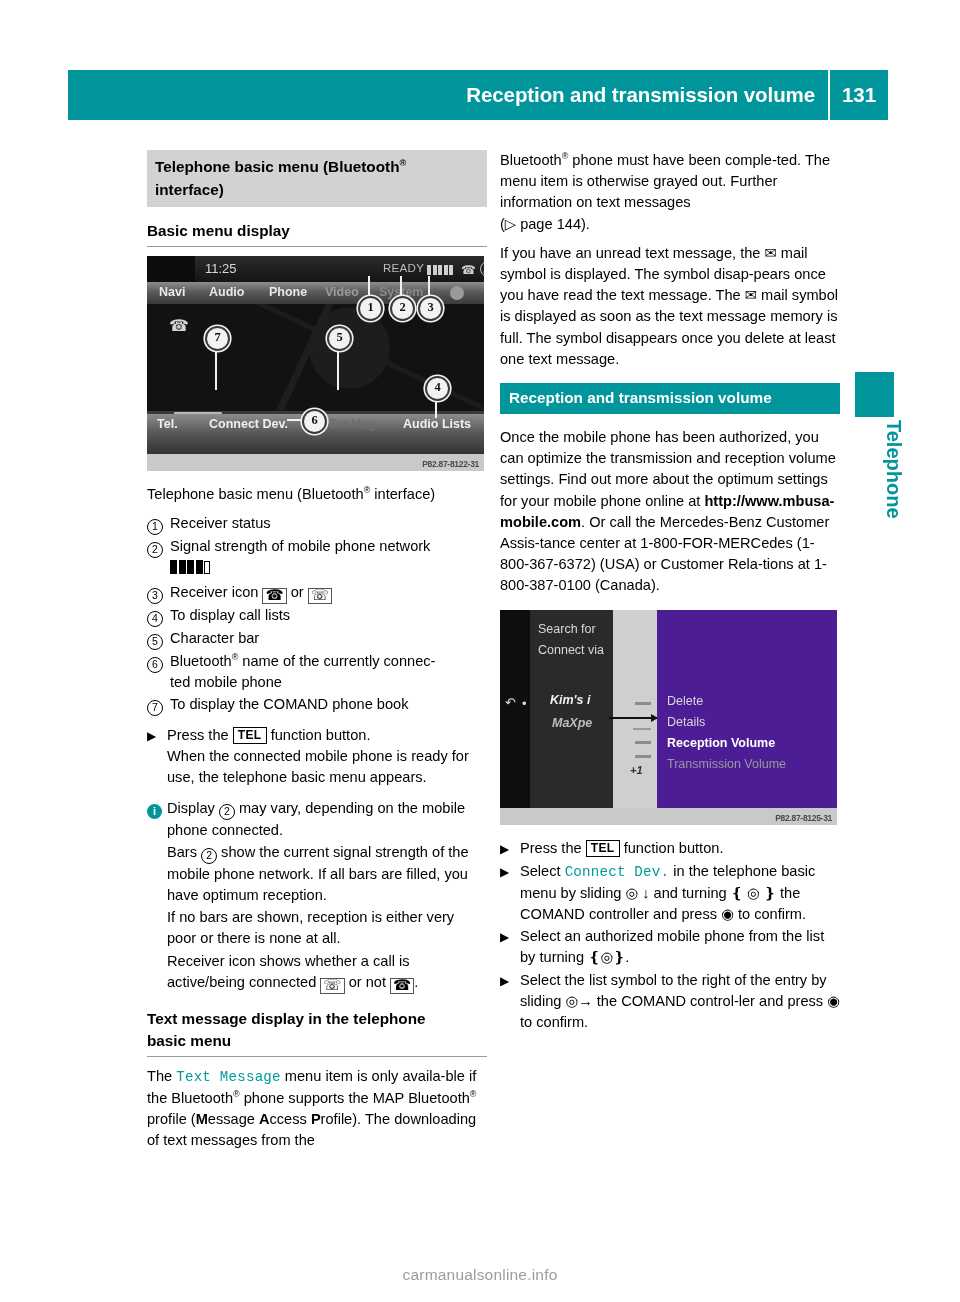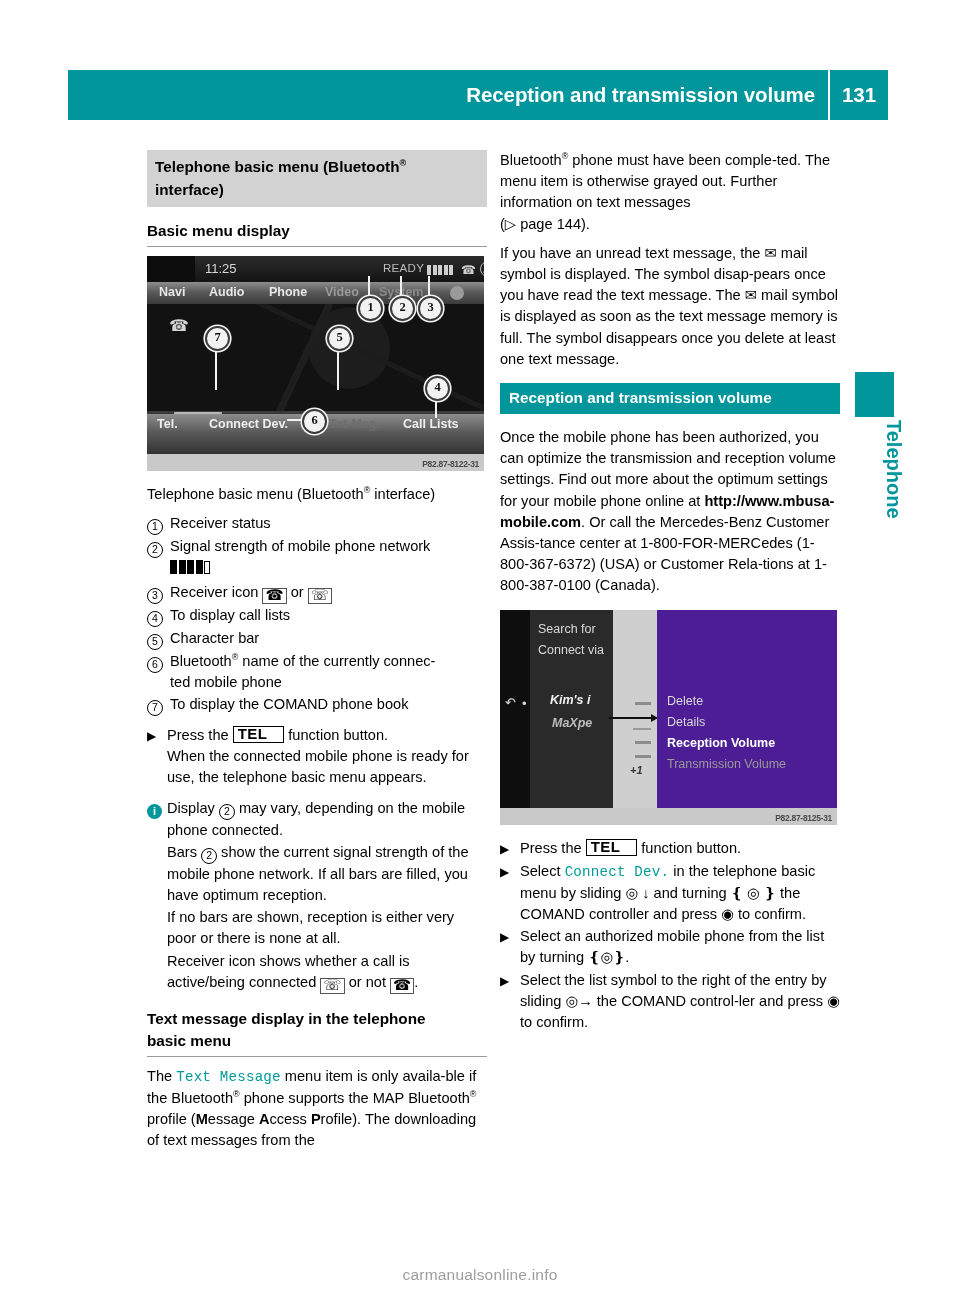--- a/index.html
+++ b/index.html
@@ -87,22 +87,22 @@
   .step-mark{
     width:20px;flex:0 0 20px;font-size:12px;line-height:22px;color:#000;
   }
   .step-body{flex:1;font-size:14.6px;line-height:21.2px;}
   .info-i{
     display:inline-block;width:15px;height:15px;border-radius:50%;
     background:#00969b;color:#fff;font-weight:bold;font-size:11px;
     line-height:15px;text-align:center;vertical-align:-2px;
   }
   .keycap{
-    display:inline-block;border:1.4px solid #000;padding:0px 16px 1px 4px;
-    font-size:15px;font-weight:bold;line-height:14px;vertical-align:1px;
+    display:inline-block;border:1.4px solid #000;padding:0px 4px 1px 4px;
+    font-size:12px;font-weight:bold;line-height:14px;vertical-align:1px;
     letter-spacing:0.4px;
   }
   .iconbox{
     display:inline-block;border:1.4px solid #555;padding:0 2px;
     vertical-align:-3px;height:14px;line-height:13px;
   }
   .bars{display:inline-block;vertical-align:-2px;}
   .bars span{display:inline-block;width:7px;height:14px;background:#000;margin-right:1.5px;}
   .bars span.empty{background:#fff;border:1.3px solid #000;width:4.4px;height:11.4px;}
 
@@ -243,21 +243,21 @@
     <div class="s1-charbar"></div>
     <div class="s1-namebtn">Name</div>
     <div class="s1-chars">0 1 2 3 4 5 6 7 8 9 * # +</div>
     <div class="s1-devrow"></div>
     <div class="s1-devicon">☎</div>
     <div class="s1-dev">Kim's iPhone</div>
     <div class="s1-softbar">
       <span style="left:10px">Tel.</span>
       <span style="left:62px">Connect Dev.</span>
       <span class="dim" style="left:182px">Txt Msg.</span>
-      <span style="left:256px">Call Lists</span>
+      <span style="left:256px">Audio Lists</span>
     </div>
 
     <div class="coline" style="left:221px;top:20px;height:22px;"></div>
     <div class="co" style="left:211px;top:40px;">1</div>
     <div class="coline" style="left:253px;top:20px;height:22px;"></div>
     <div class="co" style="left:243px;top:40px;">2</div>
     <div class="coline" style="left:281px;top:20px;height:22px;"></div>
     <div class="co" style="left:271px;top:40px;">3</div>
 
     <div class="coline" style="left:288px;top:124px;height:38px;"></div>

